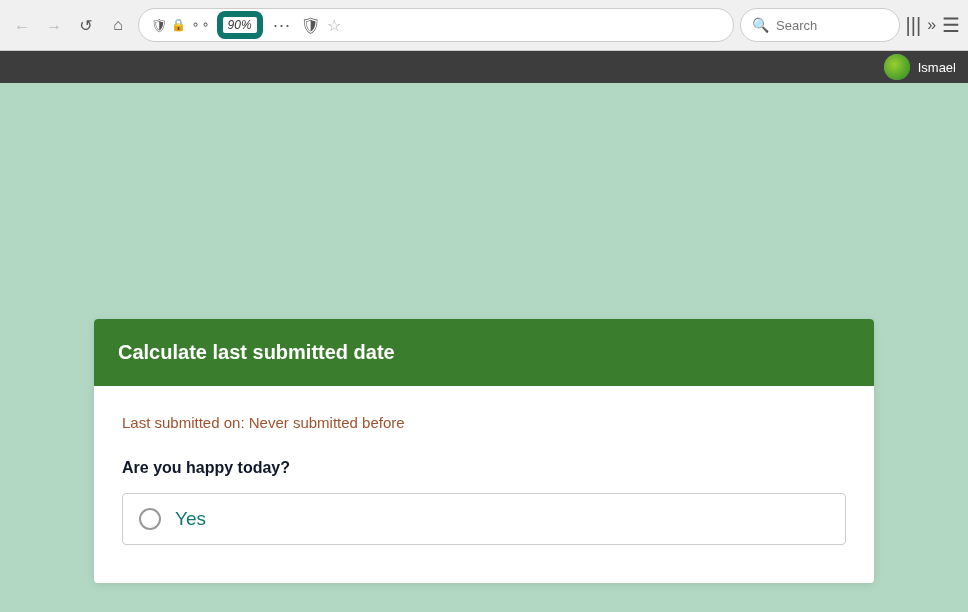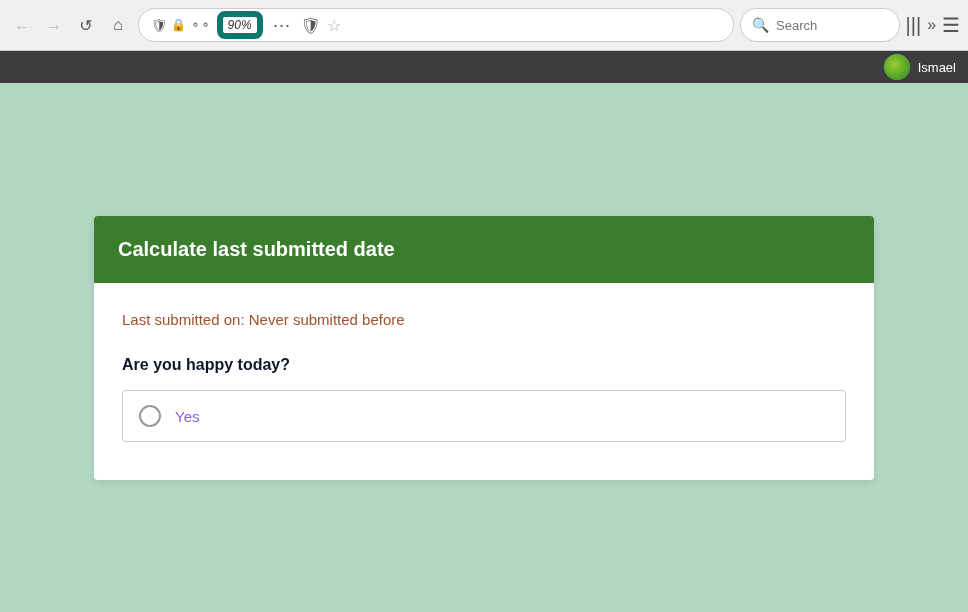--- a/index.html
+++ b/index.html
@@ -207,21 +207,21 @@
       font-size: 13px;
     }
 
     
     .page-bg {
       background: #b2d8c3;
       width: 100%;
       height: calc(612px - 82px);
       display: flex;
       justify-content: center;
-      align-items: center;
+      align-items: flex-end;
       padding: 30px 20px;
     }
 
     .survey-card {
       background: #fff;
       width: 780px;
       border-radius: 4px;
       overflow: hidden;
       box-shadow: 0 2px 8px rgba(0,0,0,0.1);
     }
@@ -270,22 +270,22 @@
     .radio-circle {
       width: 22px;
       height: 22px;
       border-radius: 50%;
       border: 2px solid #999;
       background: #fff;
       flex-shrink: 0;
     }
 
     .radio-label {
-      font-size: 15px;
-      color: #8b5cf6;
+      font-size: 19px;
+      color: #0f766e;
     }
 
     .submit-area {
       display: flex;
       justify-content: center;
       padding: 20px 28px 30px;
     }
 
     .submit-btn {
       background: #3a7d2c;

